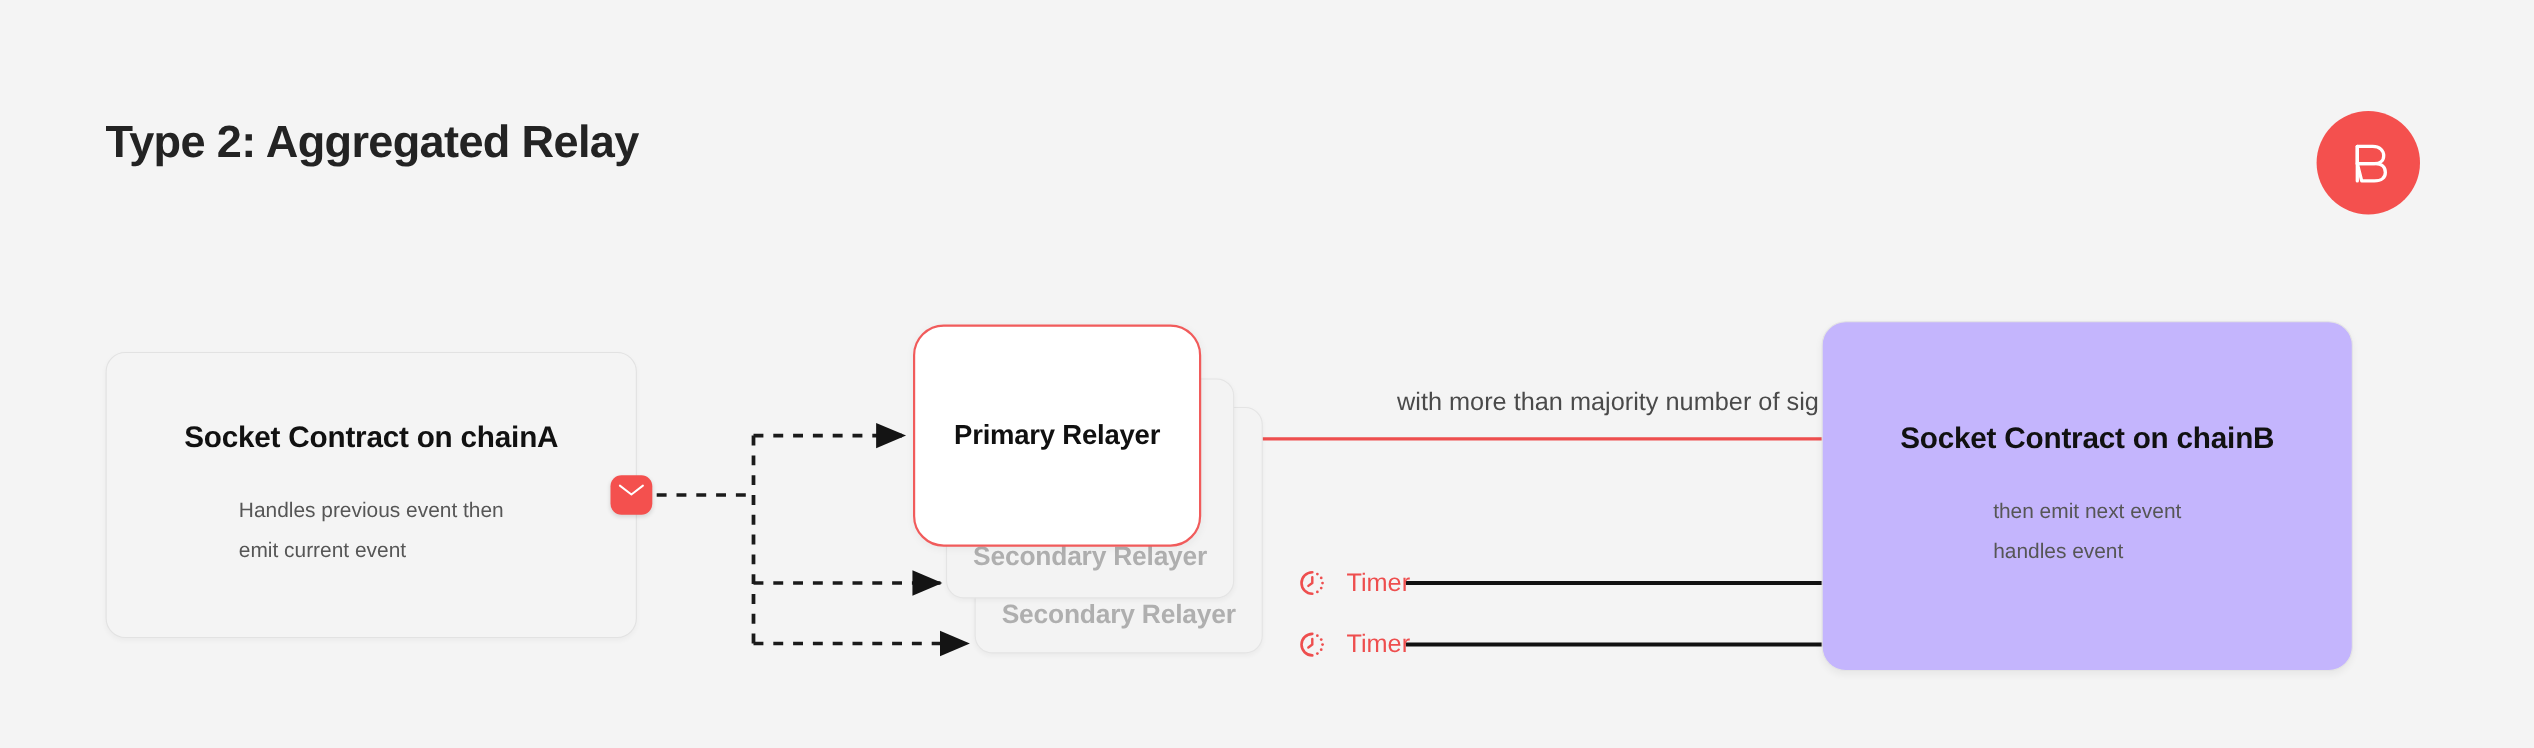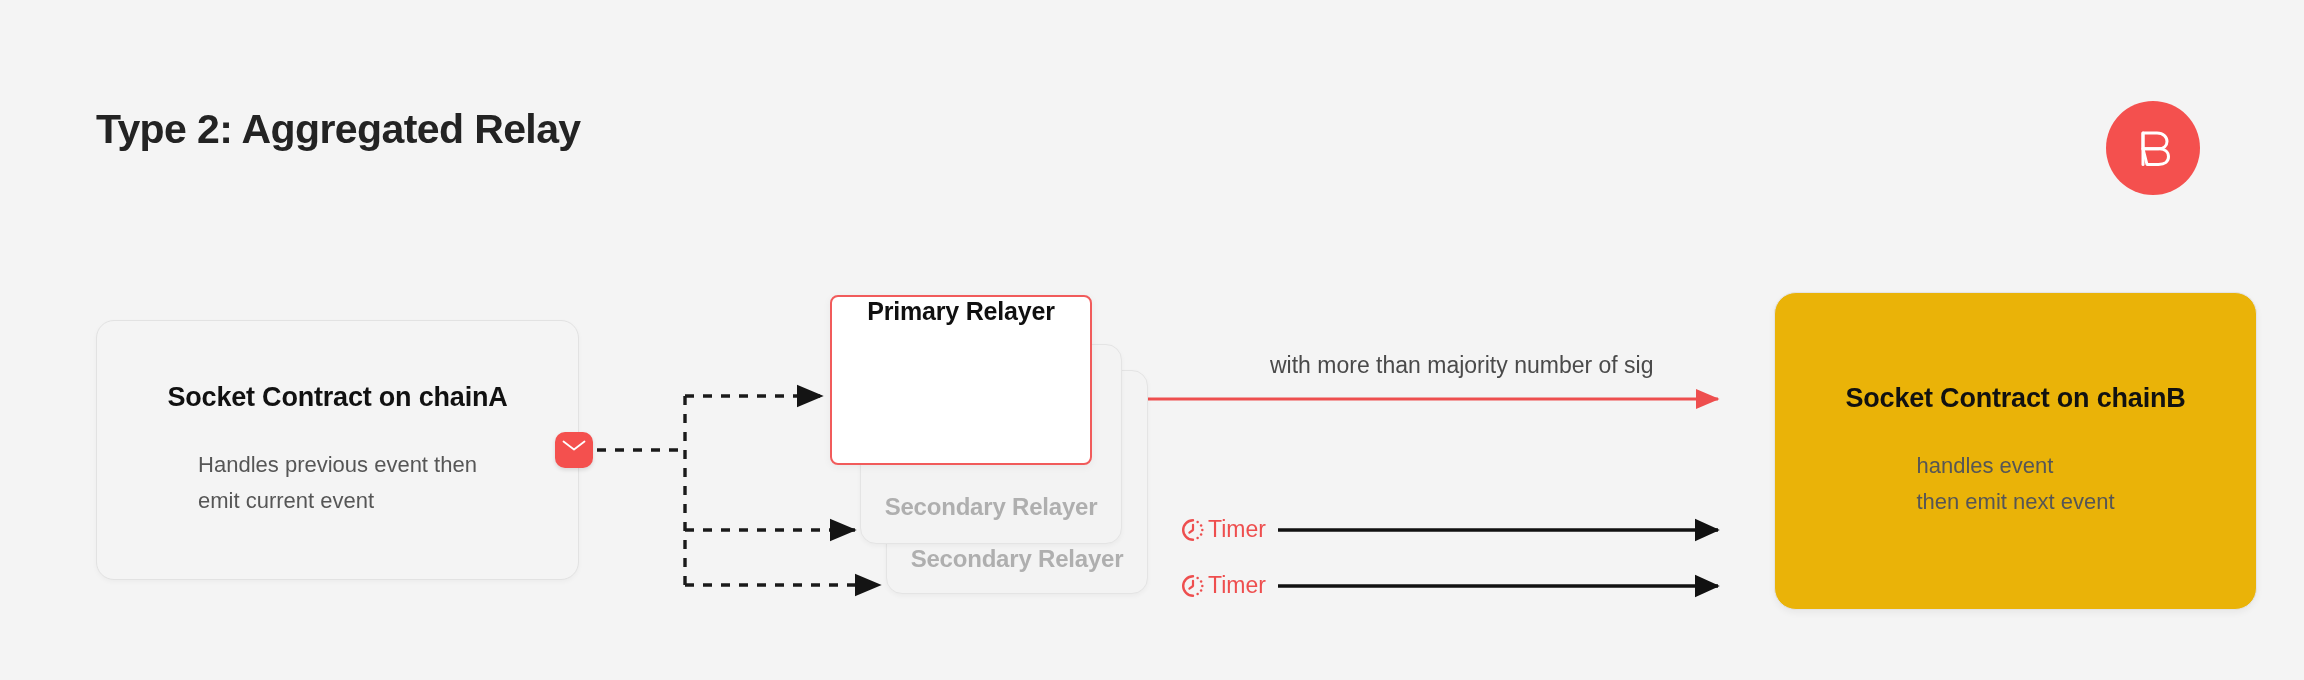--- a/index.html
+++ b/index.html
@@ -59,40 +59,40 @@
   .node-chain-a {
     left: 96px;
     top: 320px;
     width: 483px;
     height: 260px;
     background: #F4F4F4;
     border: 1.5px solid #E2E2E2;
     box-shadow: 0 2px 5px rgba(0,0,0,0.035);
   }
   .node-chain-b {
-    left: 1774px;
+    left: 1656px;
     top: 292px;
     width: 483px;
     height: 318px;
-    background: #eab308;
+    background: #c4b5fd;
     border: 1.5px solid #E4E4E4;
     border-radius: 22px;
     box-shadow: 0 3px 7px rgba(0,0,0,0.05);
   }
 
   .node-title {
     font-size: 27px;
     font-weight: 700;
     color: #111111;
     letter-spacing: -0.2px;
     white-space: nowrap;
   }
   .node-desc {
     margin-top: 34px;
-    font-size: 22px;
+    font-size: 19px;
     line-height: 36px;
     color: #565656;
     font-weight: 400;
   }
   .node-desc span { display: block; }
 
   
   .envelope-badge {
     position: absolute;
     left: 555px;
@@ -139,26 +139,26 @@
     height: 224px;
     align-items: flex-end;
     padding-bottom: 20px;
   }
   .relayer-primary {
     position: absolute;
     box-sizing: border-box;
     left: 830px;
     top: 295px;
     width: 262px;
-    height: 170px;
+    height: 202px;
     background: #FFFFFF;
     border: 2.5px solid #F15B5B;
-    border-radius: 8px;
-    display: flex;
-    align-items: flex-start;
+    border-radius: 28px;
+    display: flex;
+    align-items: center;
     justify-content: center;
     font-size: 25px;
     font-weight: 700;
     color: #101010;
     letter-spacing: -0.2px;
     white-space: nowrap;
     box-shadow: 0 2px 8px rgba(0,0,0,0.05);
   }
 
   
@@ -177,21 +177,21 @@
     left: 1270px;
     top: 352px;
     font-size: 23px;
     color: #4A4A4A;
     white-space: nowrap;
   }
   .timer-label {
     position: absolute;
     display: flex;
     align-items: center;
-    gap: 2px;
+    gap: 18px;
     color: #EE4E4E;
     font-size: 23px;
     white-space: nowrap;
   }
   .timer-label-1 { left: 1180px; top: 516px; }
   .timer-label-2 { left: 1180px; top: 572px; }
   .timer-label svg { display: block; }
 </style>
 </head>
 <body>
@@ -296,18 +296,18 @@
         <circle cx="17.6" cy="21.1" r="1.25" fill="#EE4E4E"></circle>
         <path d="M13 13 L13 7.8 M13 13 L9.4 15.6" stroke="#EE4E4E" stroke-width="2.2" stroke-linecap="round"></path>
       </svg>
     </span>
     <span>Timer</span>
   </div>
 
   <div class="node node-chain-b">
     <div class="node-title">Socket Contract on chainB</div>
     <div class="node-desc">
+      <span>then emit next event</span>
       <span>handles event</span>
-      <span>then emit next event</span>
     </div>
   </div>
 
 </div>
 
 </body></html>

